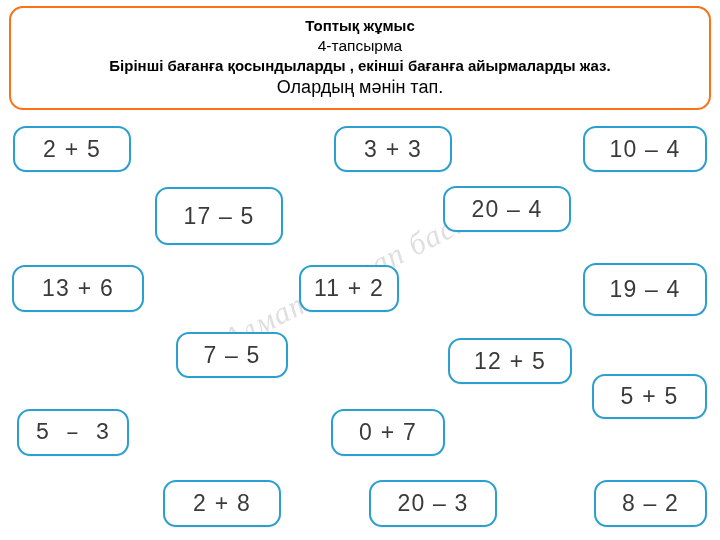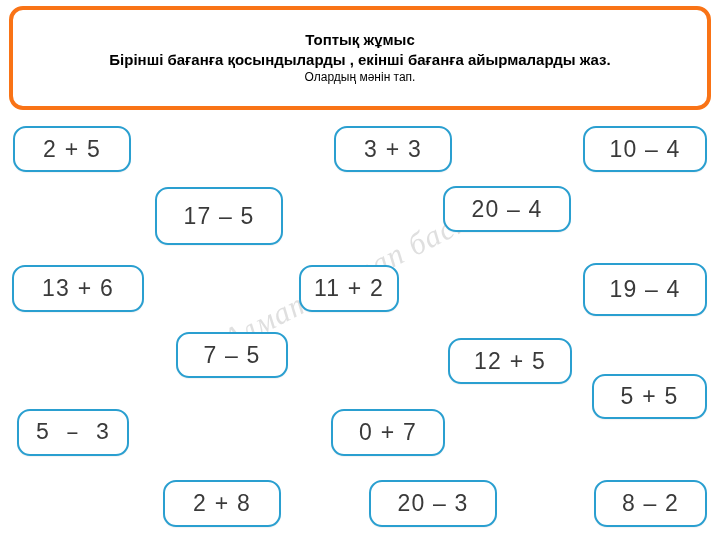--- a/index.html
+++ b/index.html
@@ -16,21 +16,21 @@
   }
 
   
   #header-banner {
     position: absolute;
     left: 9px;
     top: 6px;
     width: 702px;
     height: 104px;
     box-sizing: border-box;
-    border: 4px solid #f97316;
+    border: 2px solid #f97316;
     border-radius: 14px;
     background: #ffffff;
     display: flex;
     flex-direction: column;
     align-items: center;
     justify-content: center;
     padding: 4px 10px;
   }
   #header-banner .line {
     text-align: center;
@@ -45,21 +45,21 @@
   .hl2 {
     font-size: 15.5px;
     color: #000000;
   }
   .hl3 {
     font-size: 15px;
     font-weight: bold;
     color: #000000;
   }
   .hl4 {
-    font-size: 12px;
+    font-size: 18px;
     color: #000000;
   }
 
   
   #watermark {
     position: absolute;
     left: 160px;
     top: 250px;
     width: 420px;
     text-align: center;
@@ -90,20 +90,21 @@
     font-family: "Liberation Sans", sans-serif;
     letter-spacing: 1.2px;
     box-shadow: 0 1px 1px rgba(0,0,0,0.05);
   }
 </style>
 </head>
 <body>
 
 <div id="header-banner">
   <div class="line hl1">Топтық жұмыс</div>
+  <div class="line hl2">4-тапсырма</div>
   <div class="line hl3">Бірінші бағанға қосындыларды , екінші бағанға айырмаларды жаз.</div>
   <div class="line hl4">Олардың мәнін тап.</div>
 </div>
 
 <div id="watermark">Алматыкітап баспасы</div>
 
 <div id="cards-layer">
     <div class="card" style="left: 13px; top: 126px; width: 118px; height: 46px; border-color: rgb(42, 159, 208);">2 + 5</div>
     <div class="card" style="left: 299px; top: 126px; width: 118px; height: 46px; border-color: rgb(42, 159, 208); margin-left: 35px;">3 + 3</div>
     <div class="card" style="left: 583px; top: 126px; width: 124px; height: 46px; border-color: rgb(42, 159, 208);">10 – 4</div>

